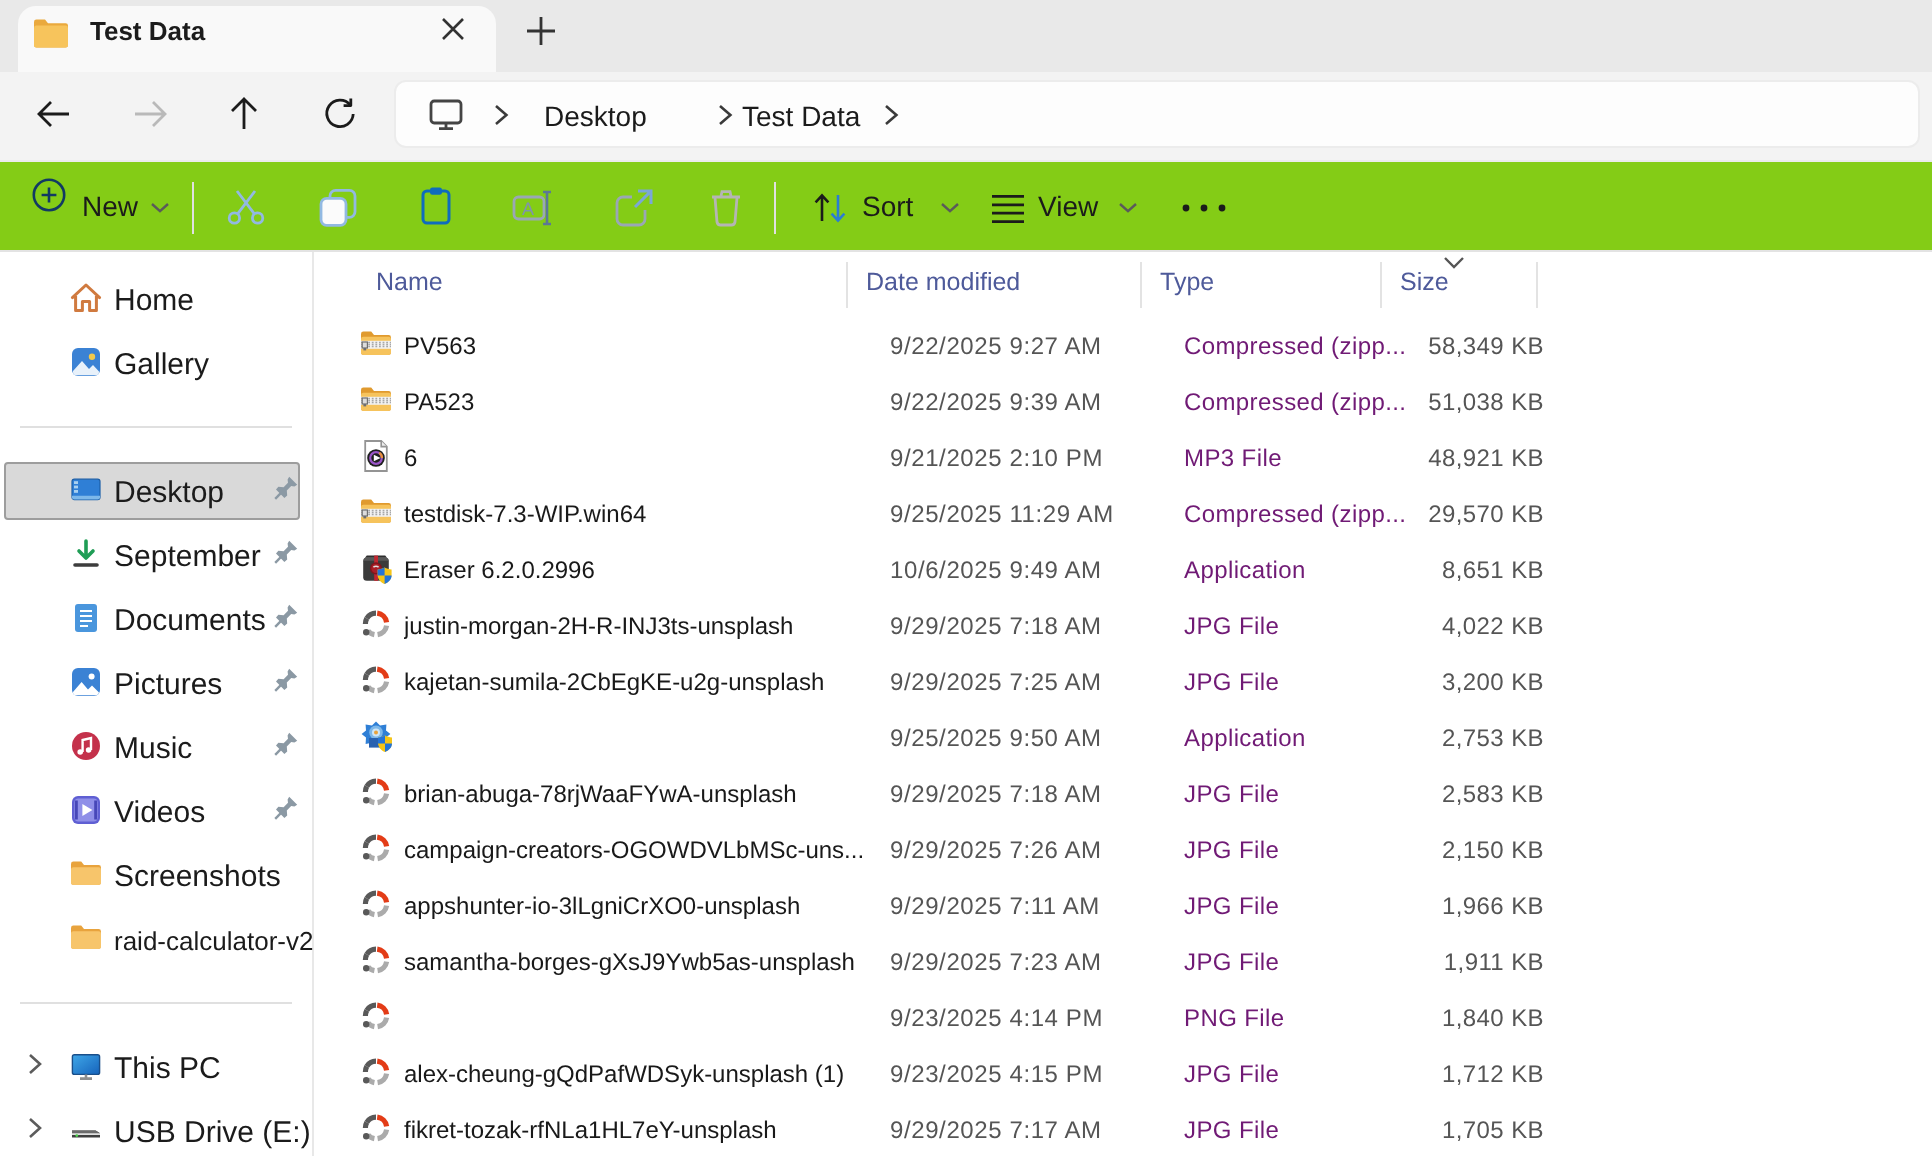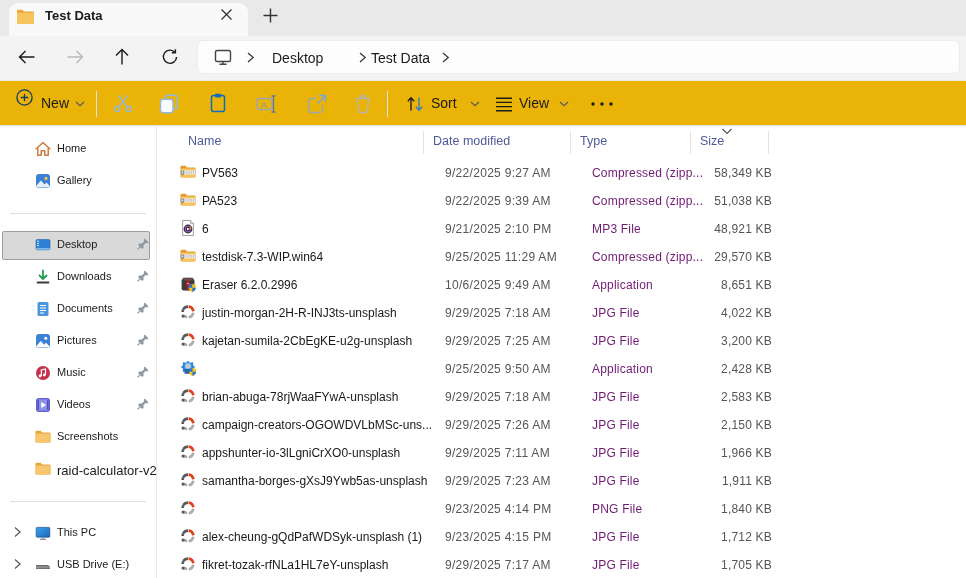--- a/index.html
+++ b/index.html
@@ -13,31 +13,31 @@
   border-radius:9px 9px 0 0; }
 #tabtext { left:45px; top:8px; font-size:13px; color:#1b1b1b; font-weight:bold; }
 #tabclose { left:219px; top:7px; width:15px; height:15px; }
 #tabplus { left:262px; top:7px; width:17px; height:17px; }
 
 #nav { left:0; top:36px; width:966px; height:44px; background:#f3f3f3; }
 #addr { left:197px; top:40px; width:763px; height:34px; background:#fdfdfd;
   border:1px solid #ececec; border-radius:6px; }
 .crumb { top:50px; font-size:14px; color:#1b1b1b; }
 
-#toolbar { left:0; top:80px; width:966px; height:46px; background:#eab308;
+#toolbar { left:0; top:80px; width:966px; height:46px; background:#84cc16;
   border-top:1px solid #ebebeb; border-bottom:1px solid #e3e3e3; }
 .tsep { top:10px; width:1px; height:26px; background:#e0e0e0; }
 .tlabel { top:14px; font-size:14px; color:#1b1b1b; }
 .tchev { top:20px; }
 
 #side { left:0; top:126px; width:156px; height:452px; background:#fff; }
 #sidedivider { left:156px; top:126px; width:1px; height:452px; background:#e8e8e8; }
 .sitem { left:0; width:156px; height:32px; }
 .sicon { left:35px; top:8px; width:16px; height:16px; }
-.stext { left:57px; top:9px; font-size:11px; color:#1b1b1b; white-space:nowrap; }
+.stext { left:57px; top:9px; font-size:15px; color:#1b1b1b; white-space:nowrap; }
 .spin { left:136px; top:8px; width:14px; height:14px; }
 .ssep { left:10px; width:136px; height:1px; background:#e0e0e0; }
 .schev { left:11px; top:9px; width:12px; height:12px; }
 #sel { left:2px; top:231px; width:148px; height:29px; background:#d9d9d9;
   border:1px solid #9d9d9d; border-radius:2px; }
 
 #content { left:157px; top:126px; width:809px; height:452px; background:#fff; }
 .hcell { top:8px; font-size:12.5px; color:#4e5a9a; }
 .vsep { top:5px; width:1px; height:23px; background:#e3e3e3; }
 .row { left:12px; width:809px; height:28px; }
@@ -306,21 +306,21 @@
     </svg>
     <div class="a stext">Desktop</div>
     <svg class="a spin">
       <use href="#ipin"></use>
     </svg>
   </div>
 <div class="a sitem" style="top:261px">
     <svg class="a sicon">
       <use href="#idl"></use>
     </svg>
-    <div class="a stext">Downloads</div>
+    <div class="a stext">September</div>
     <svg class="a spin">
       <use href="#ipin"></use>
     </svg>
   </div>
 <div class="a sitem" style="top:293px">
     <svg class="a sicon">
       <use href="#idoc"></use>
     </svg>
     <div class="a stext">Documents</div>
     <svg class="a spin">
@@ -460,21 +460,21 @@
       <div class="a rdate">9/29/2025 7:25 AM</div>
       <div class="a rtype">JPG File</div>
       <div class="a rsize">3,200 KB</div>
     </div>
   <div class="a row" style="top:227.5px">
       <svg class="a ricon">
         <use href="#inst"></use>
       </svg>
       <div class="a rdate">9/25/2025 9:50 AM</div>
       <div class="a rtype">Application</div>
-      <div class="a rsize">2,428 KB</div>
+      <div class="a rsize">2,753 KB</div>
     </div>
   <div class="a row" style="top:255.5px">
       <svg class="a ricon">
         <use href="#img"></use>
       </svg>
       <div class="a rname">brian-abuga-78rjWaaFYwA-unsplash</div>
       <div class="a rdate">9/29/2025 7:18 AM</div>
       <div class="a rtype">JPG File</div>
       <div class="a rsize">2,583 KB</div>
     </div>

